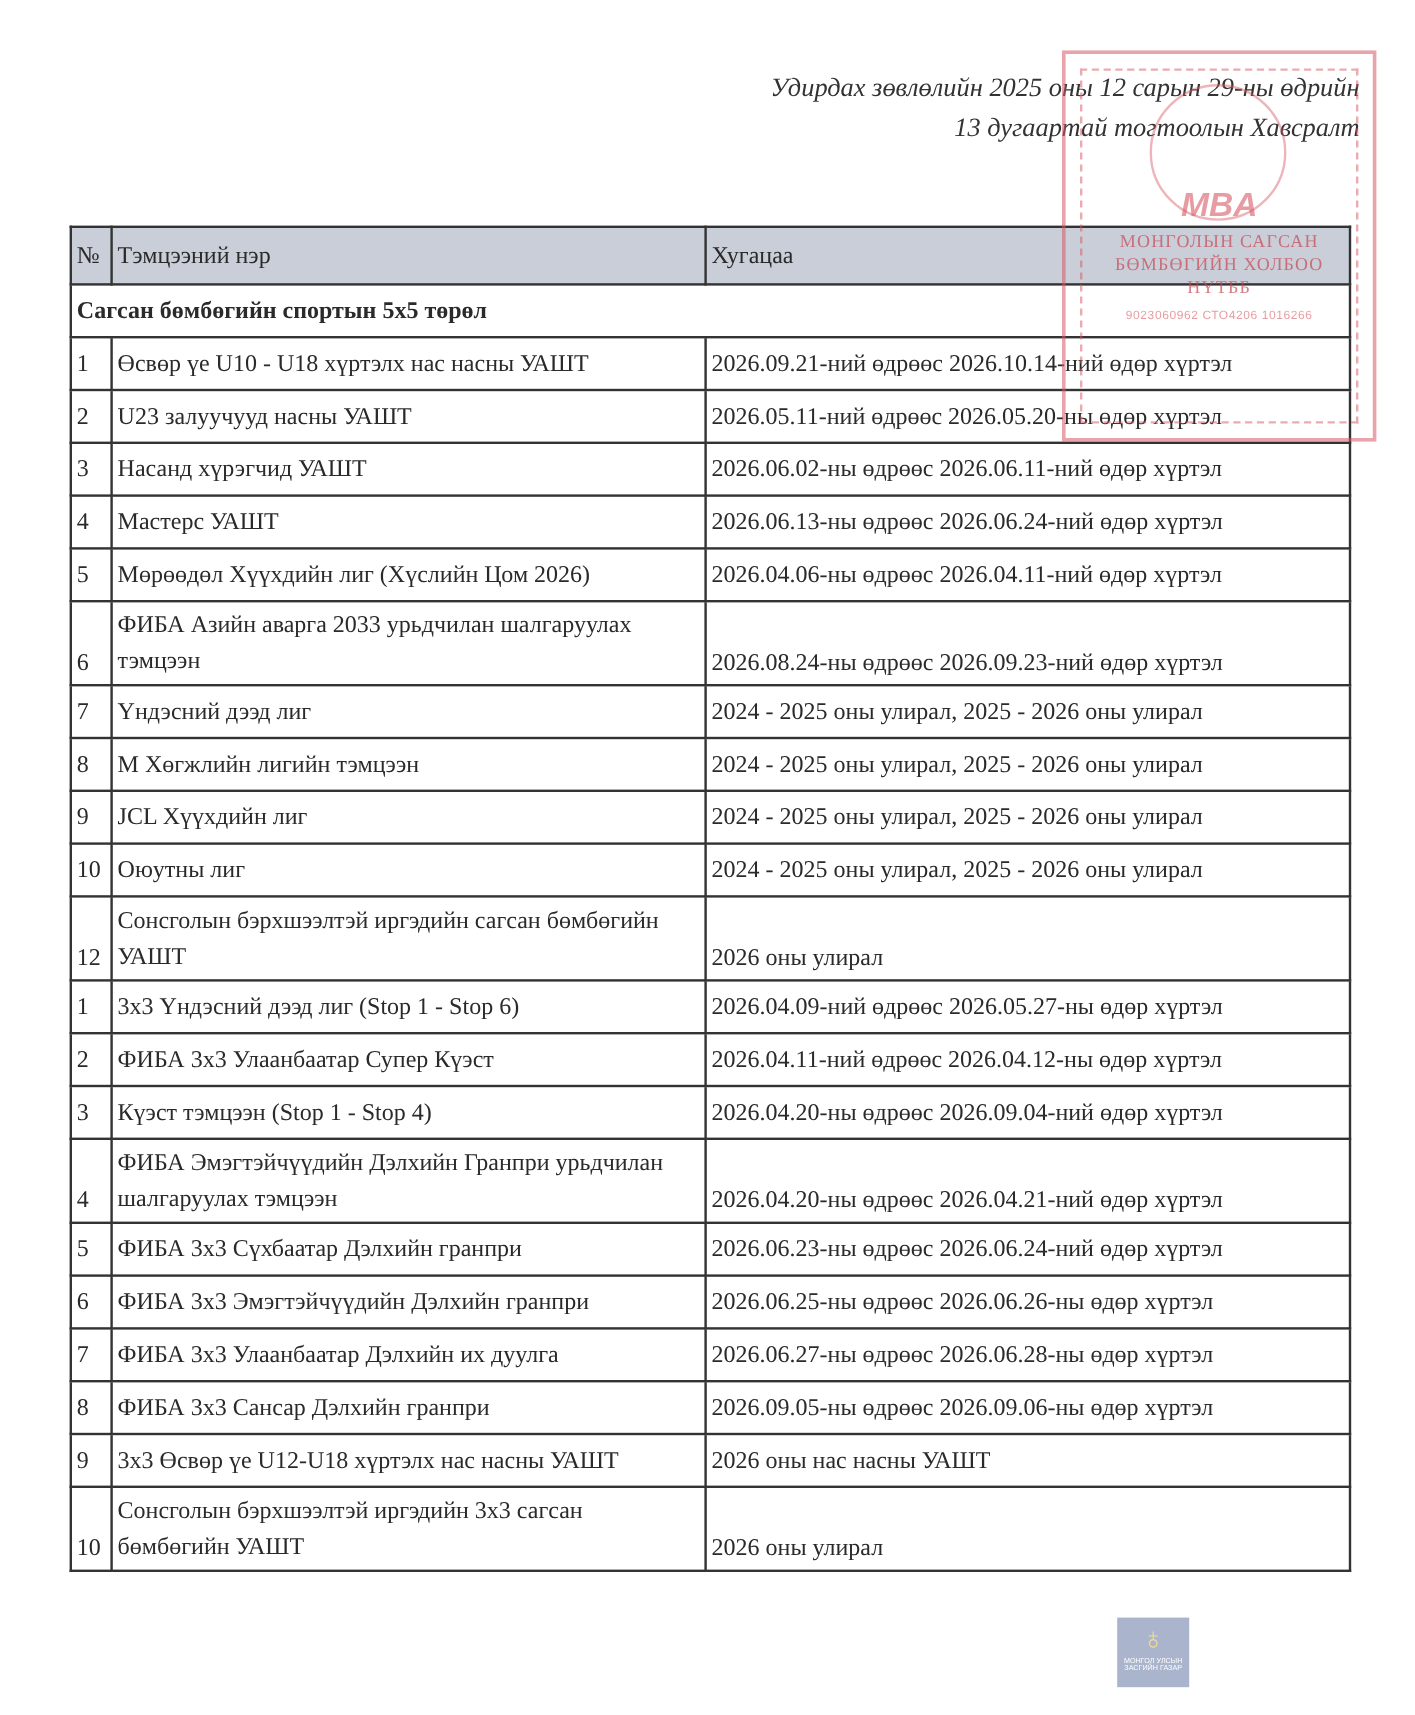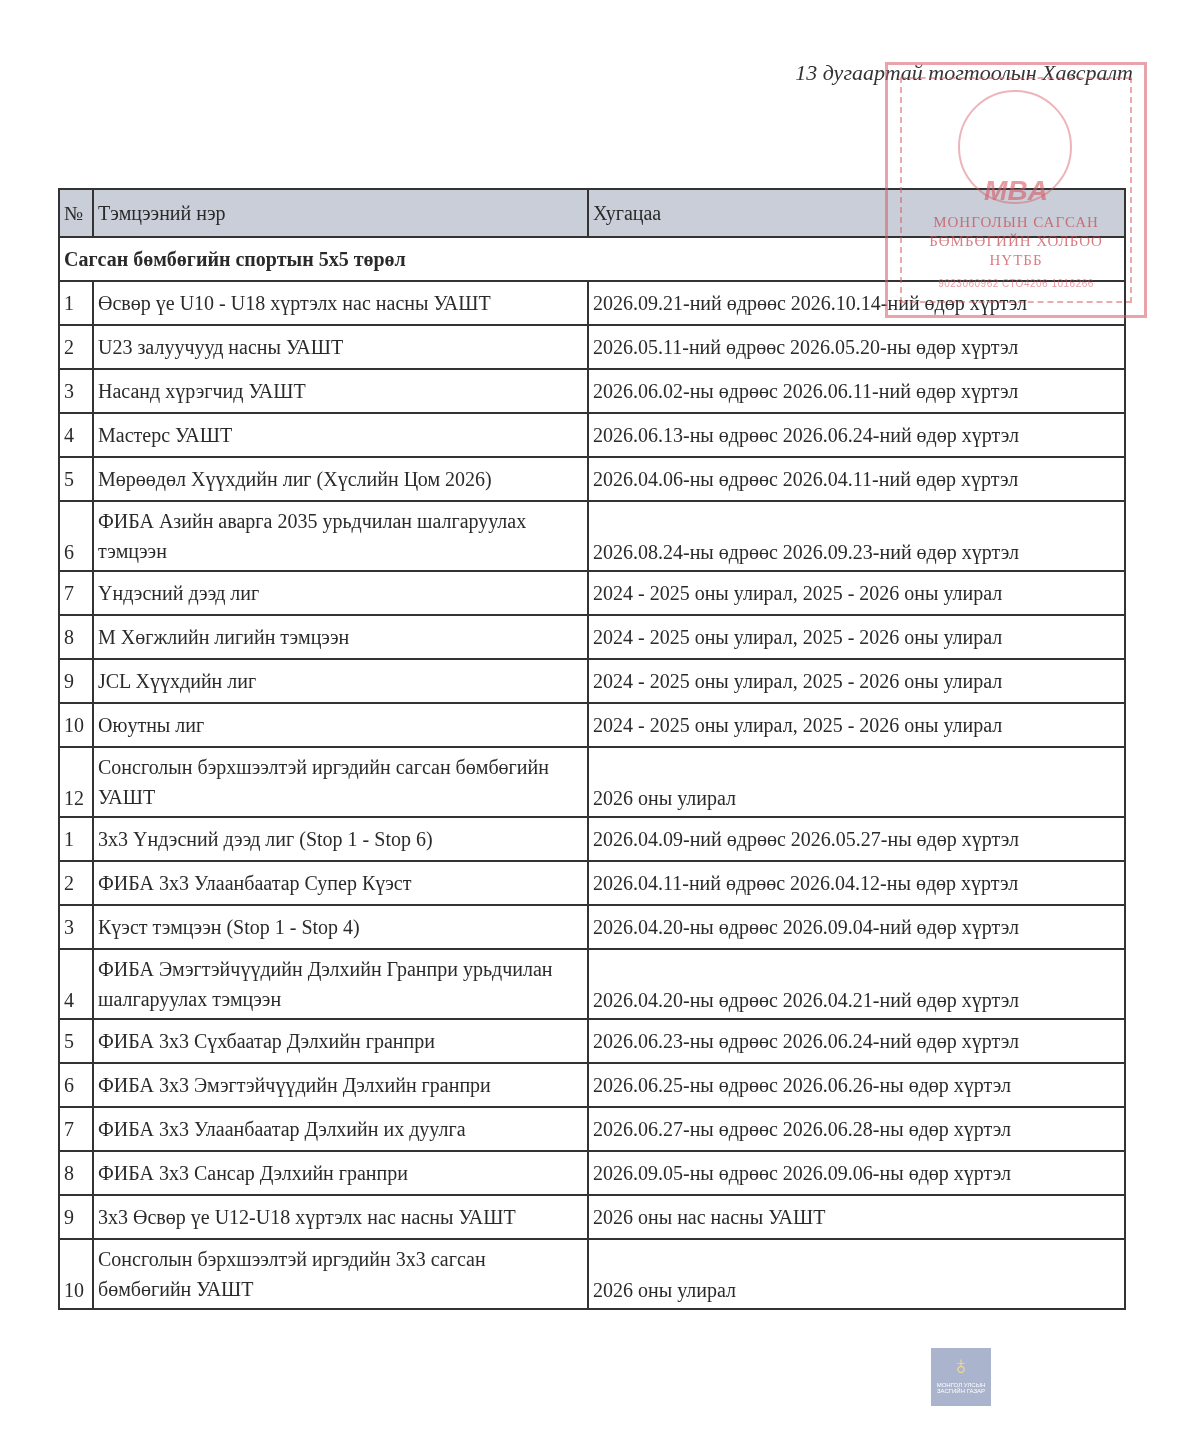--- a/index.html
+++ b/index.html
@@ -1,23 +1,23 @@
 <!DOCTYPE html>
 <html><head>
 <meta charset="utf-8">
 <style>
   html, body { margin: 0; padding: 0; background: #ffffff; }
   body { width: 1179px; height: 1429px; position: relative; overflow: hidden;
          font-family: "Liberation Serif", "DejaVu Serif", serif; color: #2a2a2a; }
   .heading { position: absolute; right: 46px; top: 56px; text-align: right;
              font-style: italic; font-size: 22px; line-height: 33px; color: #333; }
   .heading div { white-space: nowrap; }
-  .stamp { position: absolute; left: 885px; top: 42px; width: 262px; height: 256px;
+  .stamp { position: absolute; left: 885px; top: 42px; width: 262px; height: 326px;
            border: 3px solid rgba(214,90,100,0.55); box-sizing: border-box;
-           pointer-events: auto; margin-top: 20px; }
+           pointer-events: auto; }
   .stamp .inner { position: absolute; inset: 12px; border: 2px dashed rgba(214,90,100,0.5); }
   .stamp .globe { position: absolute; left: 70px; top: 25px; width: 110px; height: 110px;
                   border: 2px solid rgba(214,90,100,0.45); border-radius: 50%; }
   .stamp .mba { position: absolute; left: 0; right: 0; top: 110px; text-align: center;
                 font-family: "Liberation Sans", sans-serif; font-weight: bold; font-style: italic;
                 font-size: 28px; color: rgba(214,90,100,0.6); }
   .stamp .org { position: absolute; left: 0; right: 0; top: 148px; text-align: center;
                 font-family: Liberation Serif, serif; font-size: 15px; line-height: 19px;
                 color: rgba(200,70,80,0.7); letter-spacing: 1px; }
   .stamp .code { position: absolute; left: 0; right: 0; top: 213px; text-align: center;
@@ -36,20 +36,21 @@
   tr.tall td.name { line-height: 30px; }
   .emblem { position: absolute; left: 931px; top: 1348px; width: 60px; height: 58px;
             background: #aab4cc; color: #fff; font-family: "Liberation Sans", sans-serif;
             font-size: 6px; text-align: center; }
   .emblem .glyph { display: block; color: #f1dc8e; font-size: 26px; line-height: 34px; }
 </style>
 </head>
 <body>
 
 <div class="heading">
+  <div>Удирдах зөвлөлийн 2025 оны 12 сарын 29-ны өдрийн</div>
   <div>13 дугаартай тогтоолын Хавсралт</div>
 </div>
 
 <table class="main">
   <thead>
     <tr>
       <th class="num">№</th>
       <th class="name">Тэмцээний нэр</th>
       <th class="date">Хугацаа</th>
     </tr>
@@ -78,21 +79,21 @@
         <td class="name">Мастерс УАШТ</td>
         <td class="date">2026.06.13-ны өдрөөс 2026.06.24-ний өдөр хүртэл</td>
       </tr>
       <tr>
         <td class="num">5</td>
         <td class="name">Мөрөөдөл Хүүхдийн лиг (Хүслийн Цом 2026)</td>
         <td class="date">2026.04.06-ны өдрөөс 2026.04.11-ний өдөр хүртэл</td>
       </tr>
       <tr class="tall">
         <td class="num">6</td>
-        <td class="name">ФИБА Азийн аварга 2035 урьдчилан шалгаруулах тэмцээн</td>
+        <td class="name">ФИБА Азийн аварга 2033 урьдчилан шалгаруулах тэмцээн</td>
         <td class="date">2026.08.24-ны өдрөөс 2026.09.23-ний өдөр хүртэл</td>
       </tr>
       <tr>
         <td class="num">7</td>
         <td class="name">Үндэсний дээд лиг</td>
         <td class="date">2024 - 2025 оны улирал, 2025 - 2026 оны улирал</td>
       </tr>
       <tr>
         <td class="num">8</td>
         <td class="name">М Хөгжлийн лигийн тэмцээн</td>

